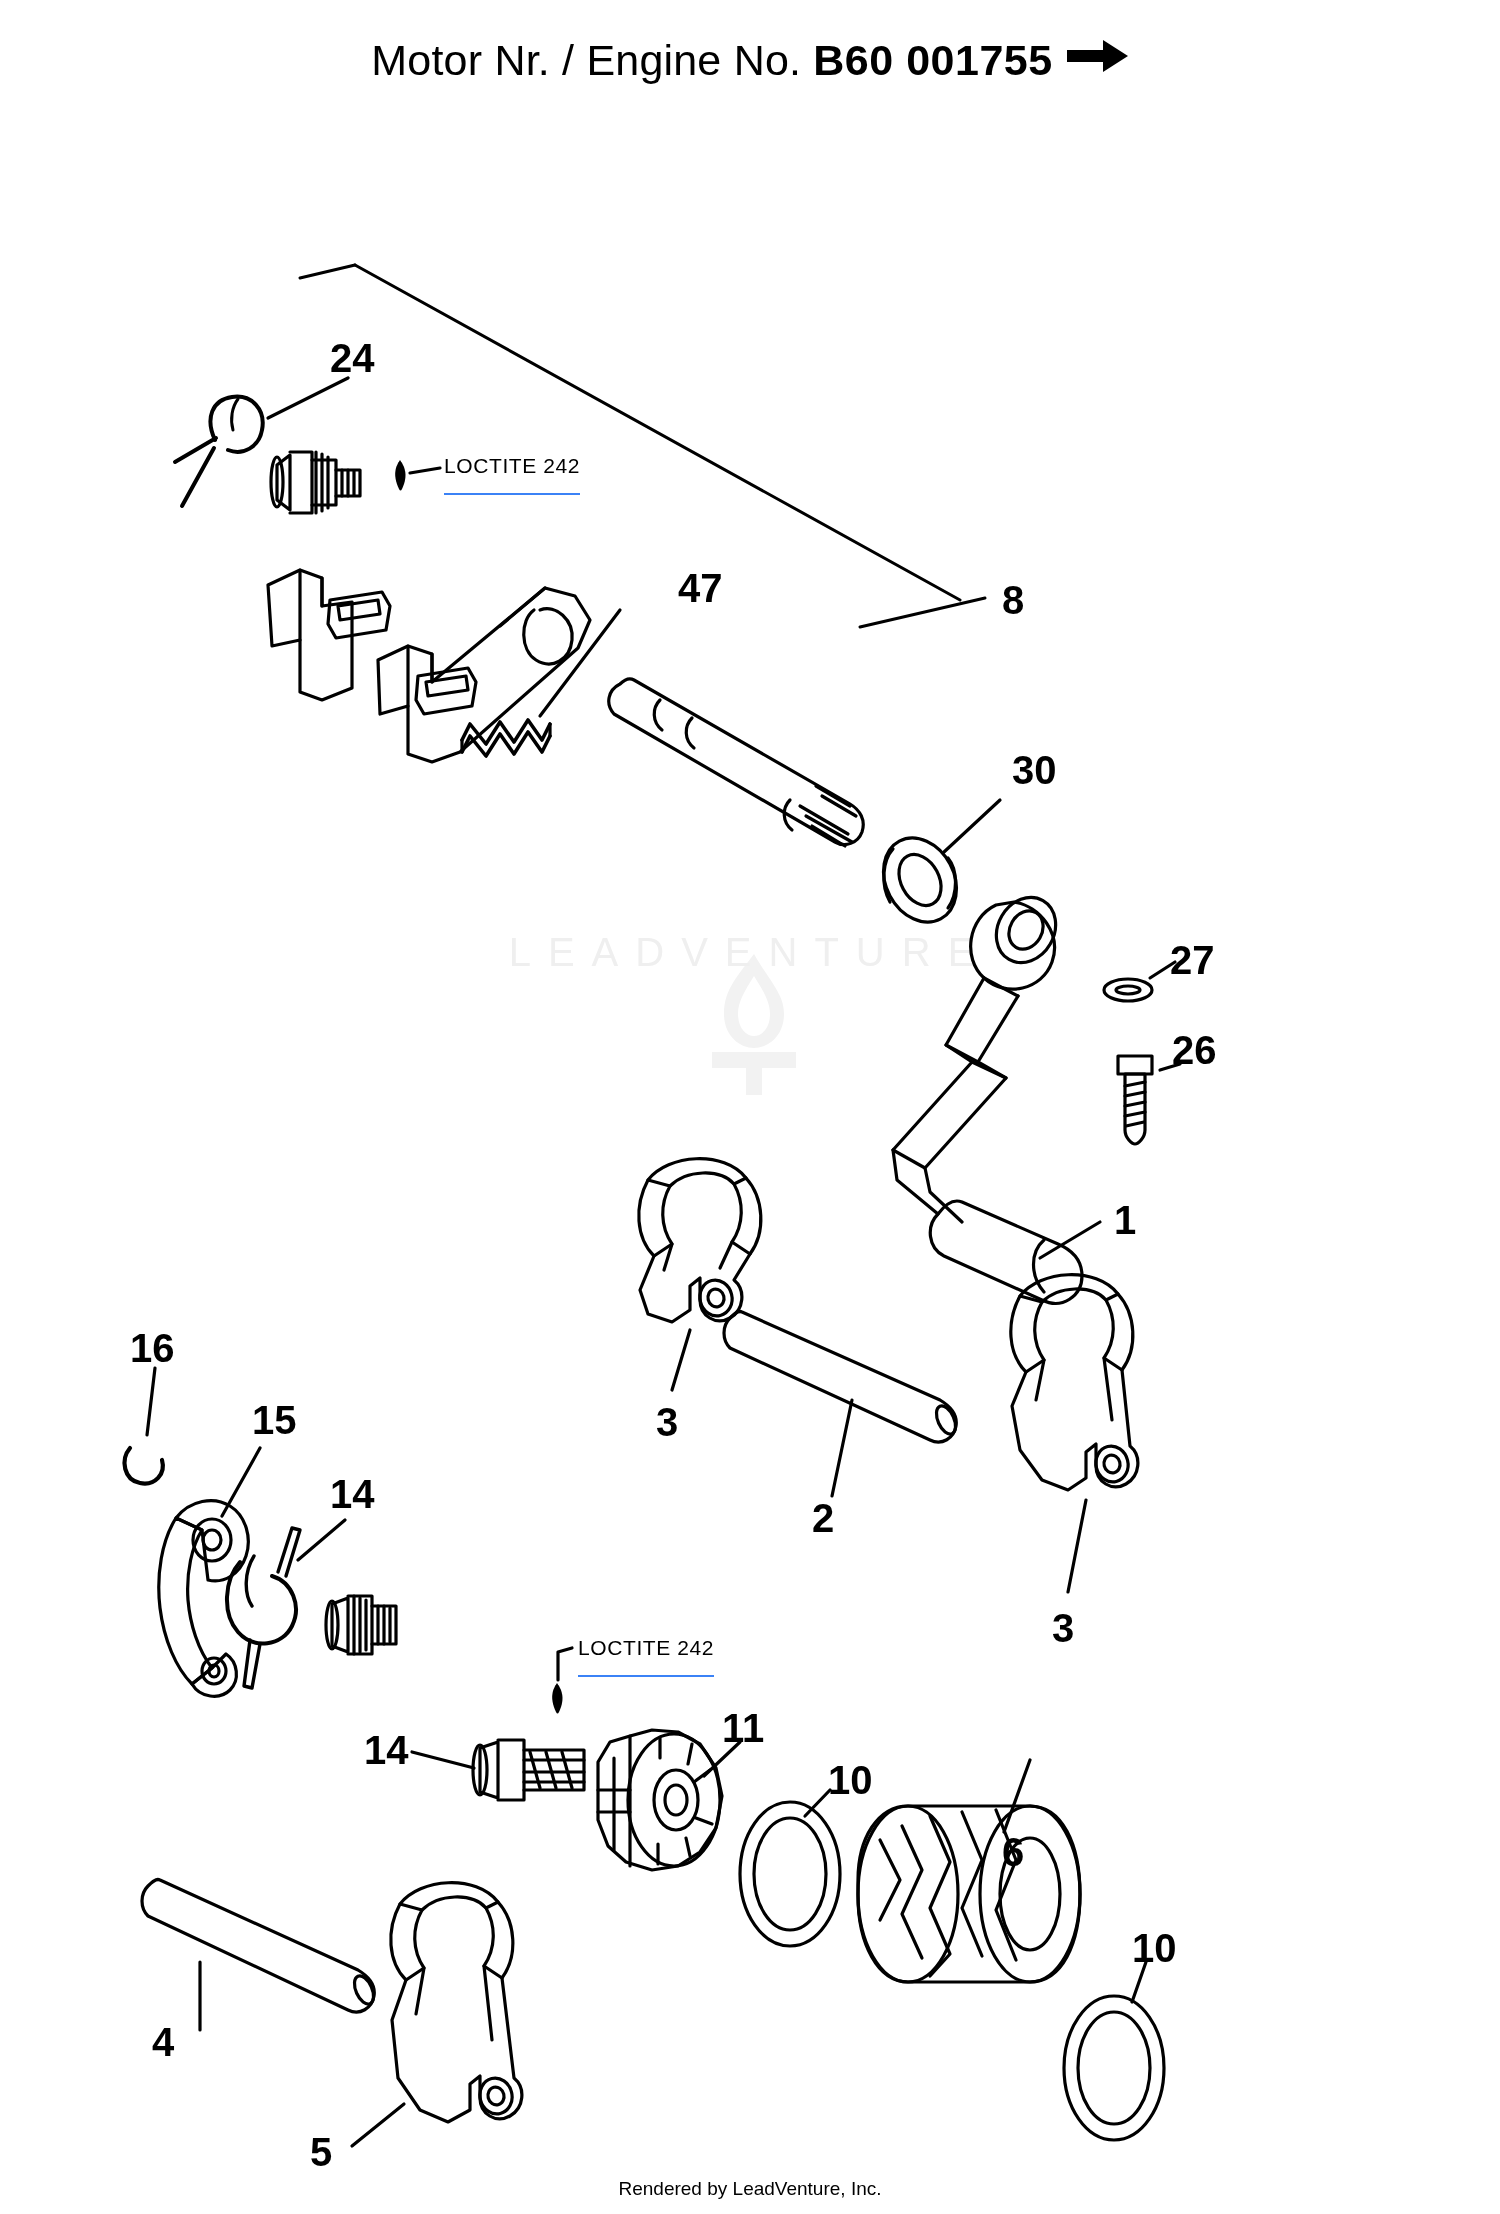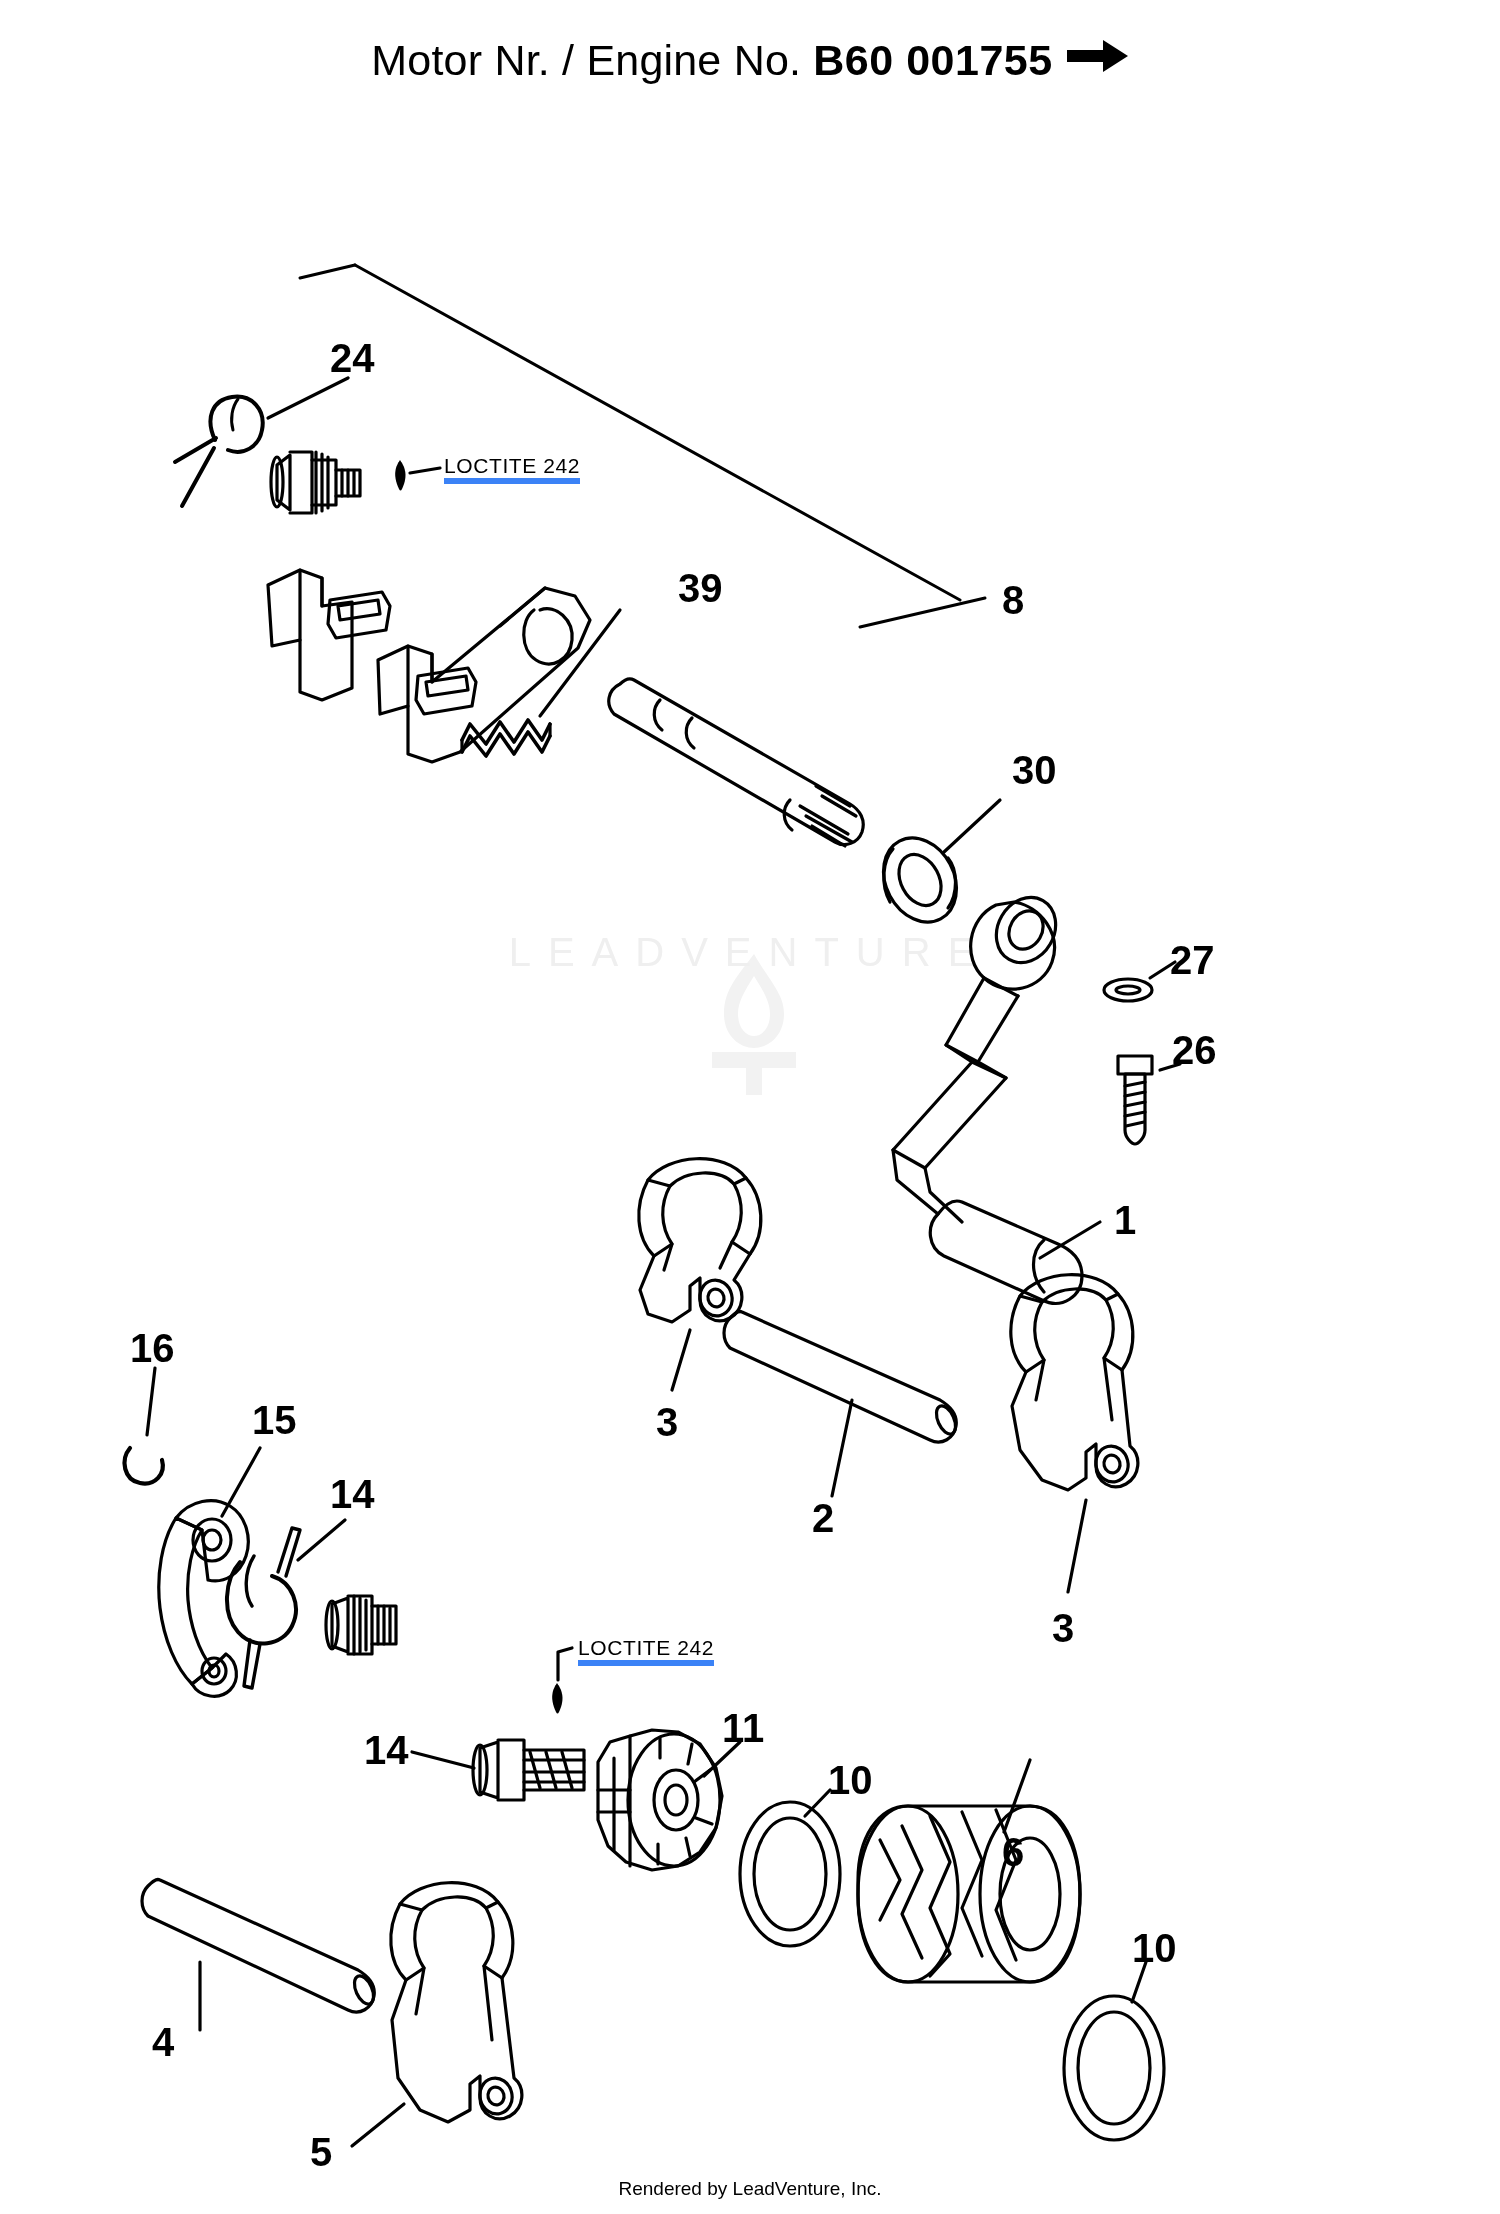--- a/index.html
+++ b/index.html
@@ -81,21 +81,21 @@
     white-space: nowrap;
   }
   .loctite {
     position: absolute;
     font-family: "Liberation Sans", sans-serif;
     font-size: 21px;
     color: #000;
     letter-spacing: 0.6px;
     white-space: nowrap;
   }
-  .loctite u { text-decoration: none; border-bottom: 6px solid #3b82f6; padding-bottom: 1px;}
+  .loctite u { text-decoration: none; border-bottom: 2px solid #3b82f6; padding-bottom: 16px;}
   
   .footer {
     position: absolute;
     left: 0;
     bottom: 14px;
     width: 1500px;
     text-align: center;
     font-size: 19px;
     color: #000;
   }
@@ -366,21 +366,21 @@
         <path d="M484 1966 L492 2040"></path>
         <ellipse cx="496" cy="2096" rx="16" ry="18" transform="rotate(-14 496 2096)"></ellipse>
         <ellipse cx="496" cy="2096" rx="8" ry="9" transform="rotate(-14 496 2096)"></ellipse>
       </g>
       <path d="M352 2146 L404 2104"></path>
 
     </g>
   </svg>
 
   <div class="callout" style="left:330px; top:338px;">24</div>
-  <div class="callout" style="left:678px; top:568px;">39</div>
+  <div class="callout" style="left:678px; top:568px;">47</div>
   <div class="callout" style="left:1002px; top:580px;">8</div>
   <div class="callout" style="left:1012px; top:750px;">30</div>
   <div class="callout" style="left:1170px; top:940px;">27</div>
   <div class="callout" style="left:1172px; top:1030px;">26</div>
   <div class="callout" style="left:1114px; top:1200px;">1</div>
   <div class="callout" style="left:656px; top:1402px;">3</div>
   <div class="callout" style="left:1052px; top:1608px;">3</div>
   <div class="callout" style="left:812px; top:1498px;">2</div>
   <div class="callout" style="left:130px; top:1328px;">16</div>
   <div class="callout" style="left:252px; top:1400px;">15</div>

